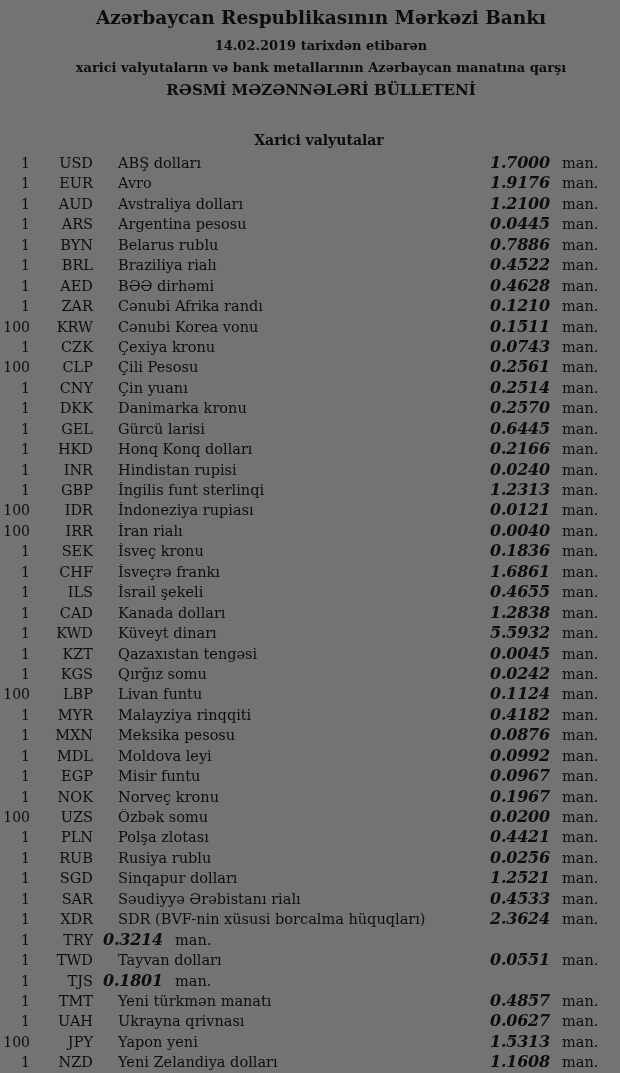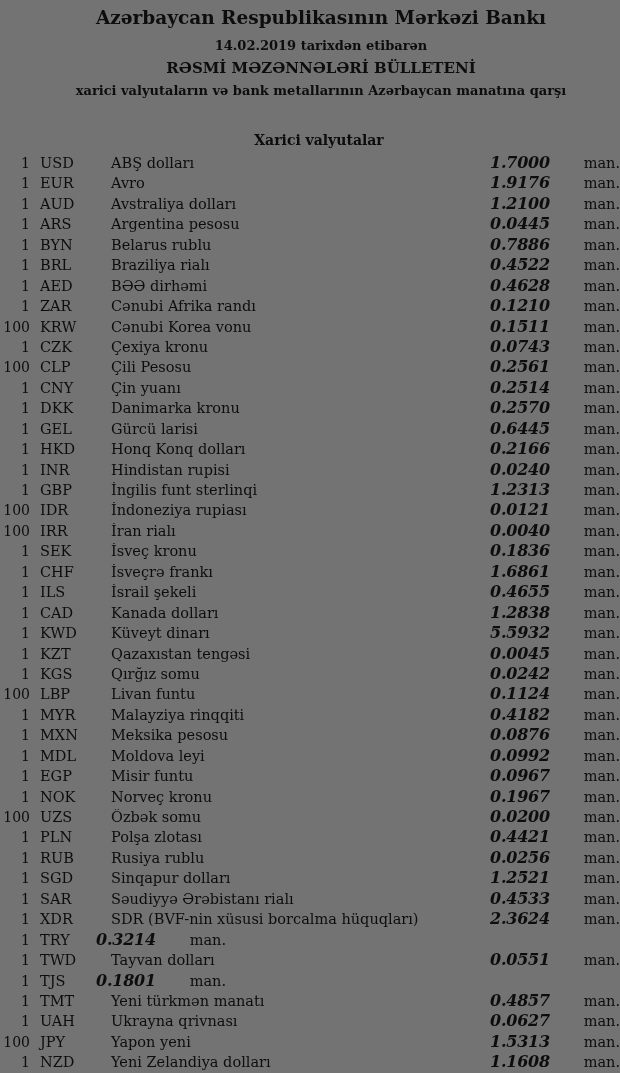--- a/index.html
+++ b/index.html
@@ -51,22 +51,22 @@
     height: 20.45px;
     white-space: nowrap;
   }
   .qty {
     flex: 0 0 30px;
     text-align: right;
     font-size: 14px;
   }
   .code {
     flex: 0 0 46px;
-    margin-left: 10px;
-    text-align: left;
+    margin-left: 17px;
+    text-align: right;
     font-size: 14.5px;
   }
   .name {
     flex: 1 1 auto;
     padding-left: 3px;
     font-size: 14.5px;
     overflow: hidden;
     margin-left: 22px;
   }
   .rate {
@@ -74,34 +74,34 @@
     text-align: right;
     font-weight: bold;
     font-style: italic;
     font-size: 16px;
     letter-spacing: -0.2px;
   }
   .unit {
     flex: 0 0 70px;
     box-sizing: border-box;
     padding-left: 12px;
-    text-align: right;
+    text-align: left;
     font-size: 14.5px;
   }
 </style>
 </head>
 <body>
 
 <div class="page">
 
   <div class="doc-header">
     <h1 class="bank-name">Azərbaycan Respublikasının Mərkəzi Bankı</h1>
     <div class="hline date-line">14.02.2019 tarixdən etibarən</div>
+    <div class="hline subtitle-line">xarici valyutaların və bank metallarının Azərbaycan manatına qarşı</div>
     <div class="hline bulletin-line">RƏSMİ MƏZƏNNƏLƏRİ BÜLLETENİ</div>
-    <div class="hline subtitle-line">xarici valyutaların və bank metallarının Azərbaycan manatına qarşı</div>
   </div>
 
   <div class="section-title">Xarici valyutalar</div>
 
   <div class="rates" id="rates-table">
   <div class="row">
     <span class="qty">1</span>
     <span class="code">USD</span>
     <span class="name">ABŞ dolları</span>
     <span class="rate">1.7000</span>

